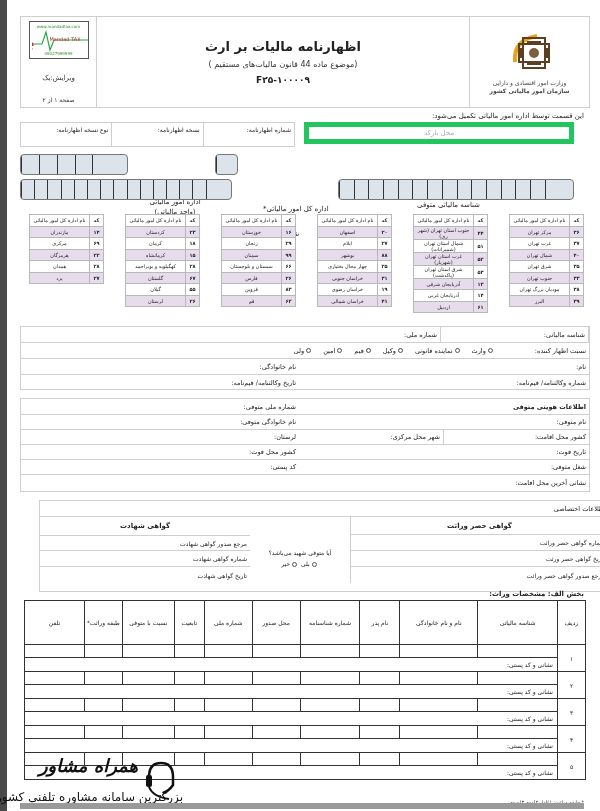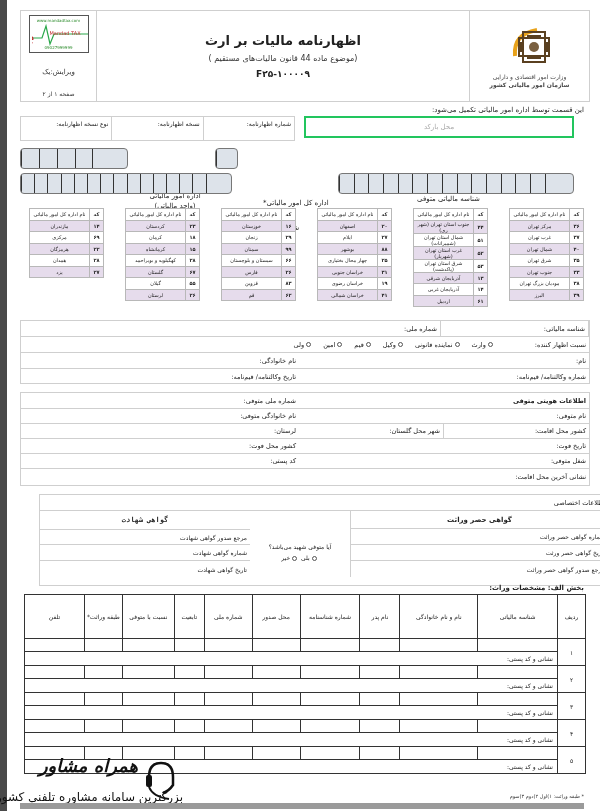--- a/index.html
+++ b/index.html
@@ -1,35 +1,35 @@
 <!DOCTYPE html>
 <html><head>
 <meta charset="utf-8">
 <style>
   * { box-sizing: border-box; margin: 0; padding: 0; }
   body { width: 600px; height: 811px; background: #ffffff; font-family: "DejaVu Sans", sans-serif; overflow: hidden; position: relative; }
   .left-bar { position: absolute; left: 0; top: 0; width: 7px; height: 811px; background: #4a4a4a; }
   .bottom-bar { position: absolute; left: 20px; right: 16px; top: 803px; height: 6px; background: #9a9a9a; }
-  .page { position: absolute; left: 18px; top: 0; width: 572px; height: 800px; direction: rtl; color: #222; }
+  .page { position: absolute; left: 18px; top: 6px; width: 572px; height: 800px; direction: rtl; color: #222; }
 
   
   .hdr { position: absolute; top: 10px; left: 2px; width: 570px; height: 92px; border: 1px solid #cfcfcf; display: flex; }
   .hdr-logo { width: 120px; border-left: 1px solid #cfcfcf; display: flex; flex-direction: column; align-items: center; justify-content: center; }
   .hdr-center { flex: 1; display: flex; flex-direction: column; align-items: center; justify-content: center; gap: 6px; }
   .hdr-side { width: 76px; border-right: 1px solid #cfcfcf; display: flex; flex-direction: column; align-items: center; justify-content: space-between; padding: 4px 0 4px; }
   .title { font-size: 13px; font-weight: bold; }
   .subtitle { font-size: 8px; color: #333; }
   .code { font-size: 9px; font-weight: bold; direction: ltr; }
   .emblem { width: 46px; height: 46px; position: relative; }
   .org-name { font-size: 6px; text-align: center; color: #444; line-height: 8px; margin-top: 3px; }
   .brand-box { width: 60px; height: 38px; border: 1px solid #555; position: relative; background: #fff; }
   .side-text { font-size: 7px; color: #333; }
 
   .note { position: absolute; top: 106px; right: 6px; font-size: 7px; color: #222; }
-  .barcode { position: absolute; top: 116px; right: 16px; width: 270px; height: 22px; border: 2px solid #22c55e; display: flex; align-items: center; justify-content: center; font-size: 7px; color: #aaa; }
+  .barcode { position: absolute; top: 116px; right: 16px; width: 270px; height: 22px; border: 5px solid #22c55e; display: flex; align-items: center; justify-content: center; font-size: 7px; color: #aaa; }
   .meta-row { position: absolute; top: 116px; left: 2px; width: 275px; height: 25px; border: 1px solid #cfcfcf; display: flex; }
   .meta-cell { flex: 1; border-left: 1px solid #cfcfcf; font-size: 6px; padding: 3px; text-align: right; }
   .meta-cell:last-child { border-left: none; }
 
   .digits { position: absolute; display: flex; border: 1px solid #777; border-radius: 4px; background: #dde3ea; overflow: hidden; }
   .digits span { flex: 1; border-left: 1.5px solid #333; }
   .digits span:first-child { border-left: none; }
   .lbl { position: absolute; font-size: 7px; color: #222; text-align: center; margin-top: 43px; }
 
   
@@ -399,21 +399,21 @@
     <div class="row" style="height:16px;">
       <span style="width:290px" class="bold">اطلاعات هویتی متوفی</span>
       <span>شماره ملی متوفی:</span>
     </div>
     <div class="row" style="height:15px;">
       <span style="width:290px">نام متوفی:</span>
       <span>نام خانوادگی متوفی:</span>
     </div>
     <div class="row" style="height:15px; padding:0;">
       <span style="width:145px; padding:0 3px;">کشور محل اقامت:</span>
-      <span class="split" style="width:145px; height:100%; display:flex; align-items:center; padding:0 3px;">شهر محل گلستان:</span>
+      <span class="split" style="width:145px; height:100%; display:flex; align-items:center; padding:0 3px;">شهر محل مرکزی:</span>
       <span style="padding:0 3px;">لرستان:</span>
     </div>
     <div class="row" style="height:15px;">
       <span style="width:290px">تاریخ فوت:</span>
       <span>کشور محل فوت:</span>
     </div>
     <div class="row" style="height:15px;">
       <span style="width:290px">شغل متوفی:</span>
       <span>کد پستی:</span>
     </div>
@@ -432,21 +432,21 @@
         <div class="row" style="height:16px; font-size:6px;">مرجع صدور گواهی حصر وراثت</div>
       </div>
       <div style="width:100px; display:flex; flex-direction:column; align-items:center; justify-content:center; font-size:6px; gap:4px; padding-top:16px;">
         <div>آیا متوفی شهید می‌باشد؟</div>
         <div>
           <span class="radio"></span><span>بلی</span>
           <span class="radio"></span><span>خیر</span>
         </div>
       </div>
       <div style="flex:1; display:flex; flex-direction:column;">
-        <div style="height:18px; font-size:7px; font-weight:bold; text-align:center; line-height:18px;font-family:Liberation Mono, monospace;">گواهی شهادت</div>
+        <div style="height:18px; font-size:7px; font-weight:bold; text-align:center; line-height:18px;">گواهی شهادت</div>
         <div class="row" style="height:16px; font-size:6px; border-top:1px solid #cfcfcf;">مرجع صدور گواهی شهادت</div>
         <div class="row" style="height:16px; font-size:6px;">شماره گواهی شهادت</div>
         <div class="row" style="height:16px; font-size:6px;">تاریخ گواهی شهادت</div>
       </div>
     </div>
   </div>
 
   <div class="heirs-title">بخش الف: مشخصات وراث:</div>
   <table class="heirs">
     <thead>

